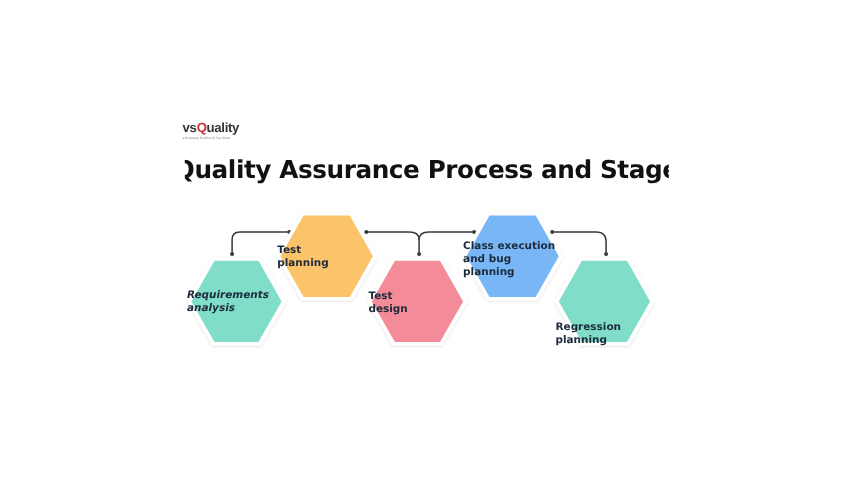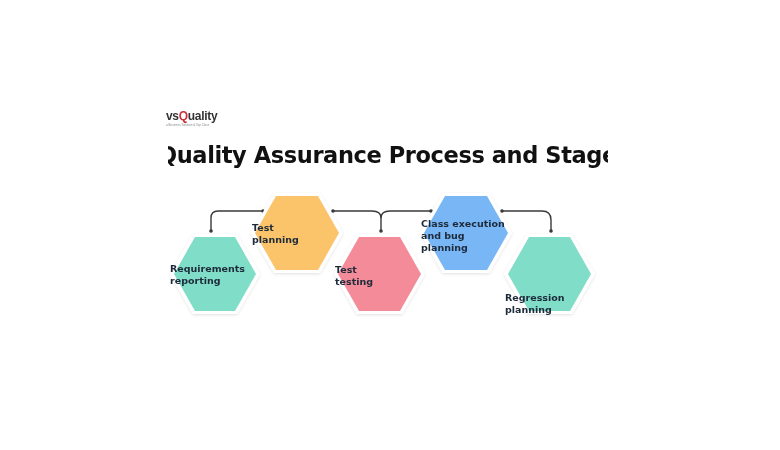--- a/index.html
+++ b/index.html
@@ -140,31 +140,31 @@
     <g filter="url(#sh)">
       <polygon points="420,233 443,193 489,193 512,233 489,273 443,273" fill="#ffffff"></polygon>
       <polygon points="424,233 445,196 487,196 508,233 487,270 445,270" fill="#78b6f5"></polygon>
     </g>
     <g filter="url(#sh)">
       <polygon points="504,274 527,234 572,234 595,274 572,314 527,314" fill="#ffffff"></polygon>
       <polygon points="508,274 529,237 570,237 591,274 570,311 529,311" fill="#7fddc8"></polygon>
     </g>
   </svg>
 
-  <div class="hex-label" style="left:215px; top:275px;">
+  <div class="hex-label" style="left:215px; top:275px;font-style:italic;">
     <span>Requirements</span>
-    <span>reporting</span>
+    <span>analysis</span>
   </div>
   <div class="hex-label" style="left:297px; top:234px;">
     <span>Test</span>
     <span>planning</span>
   </div>
   <div class="hex-label" style="left:380px; top:276px;">
     <span>Test</span>
-    <span>testing</span>
+    <span>design</span>
   </div>
   <div class="hex-label" style="left:466px; top:236px;">
     <span>Class execution</span>
     <span>and bug</span>
     <span>planning</span>
   </div>
   <div class="hex-label" style="left:550px; top:276px;margin-top:28px;">
     <span>Regression</span>
     <span>planning</span>
   </div>

